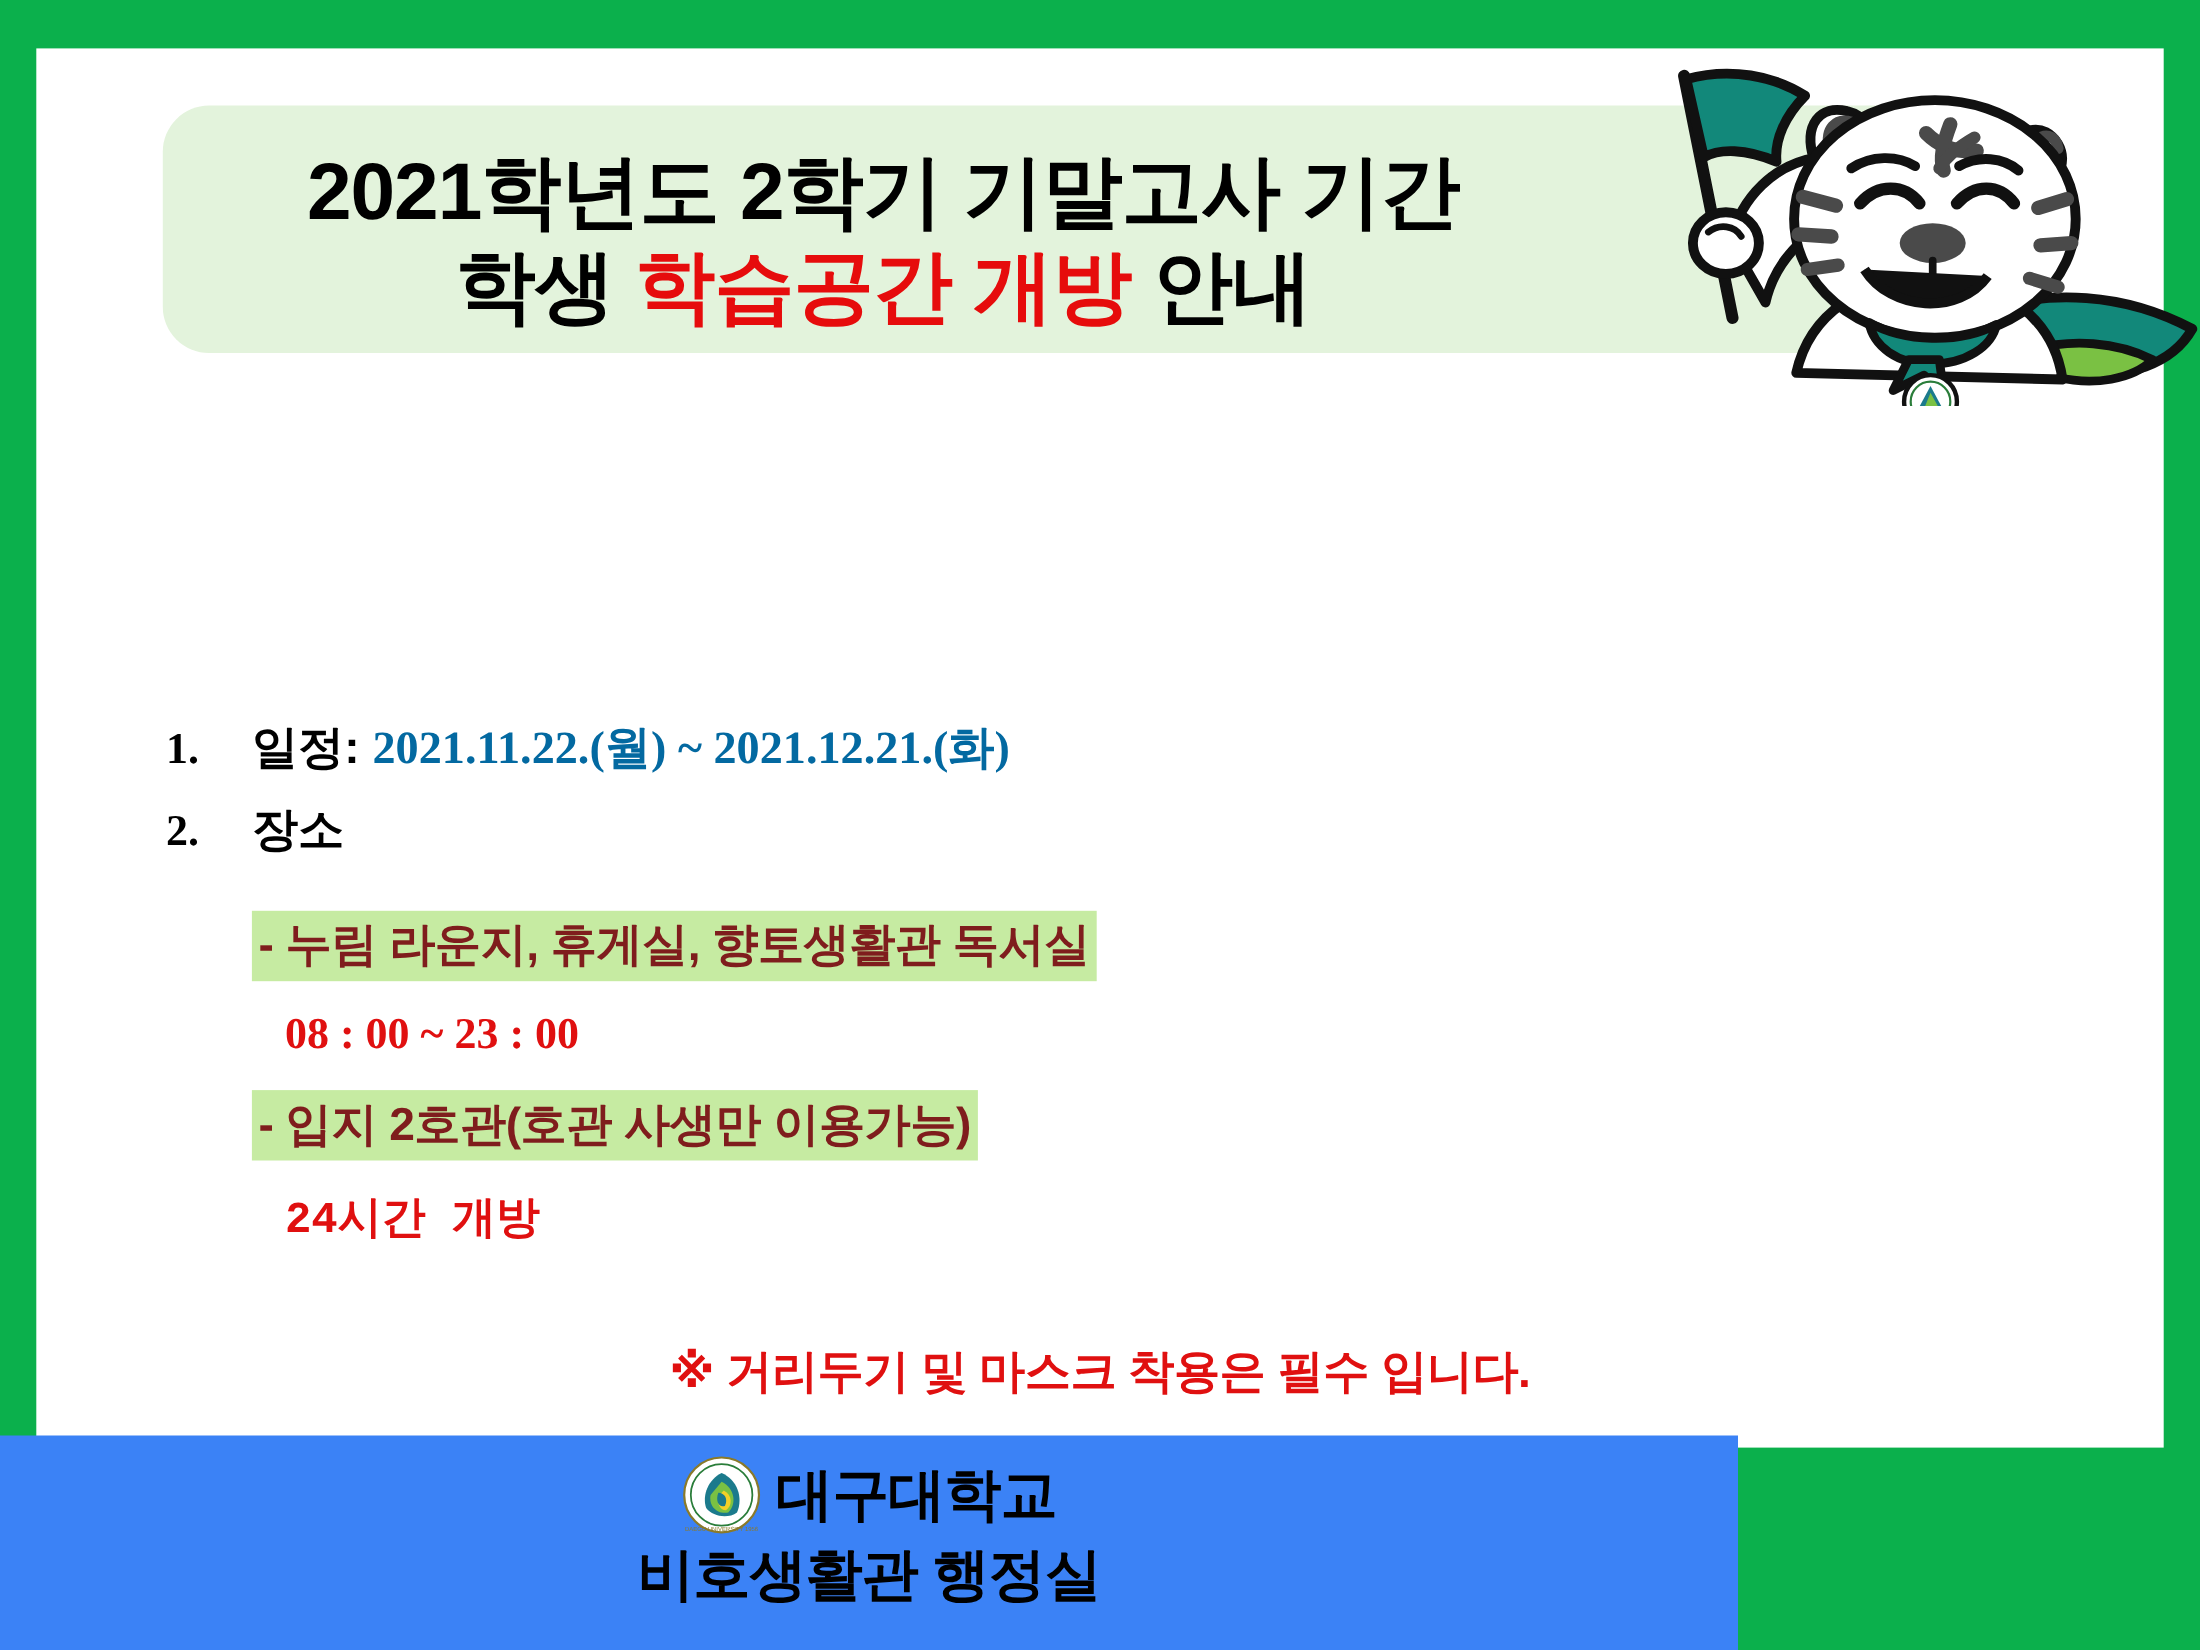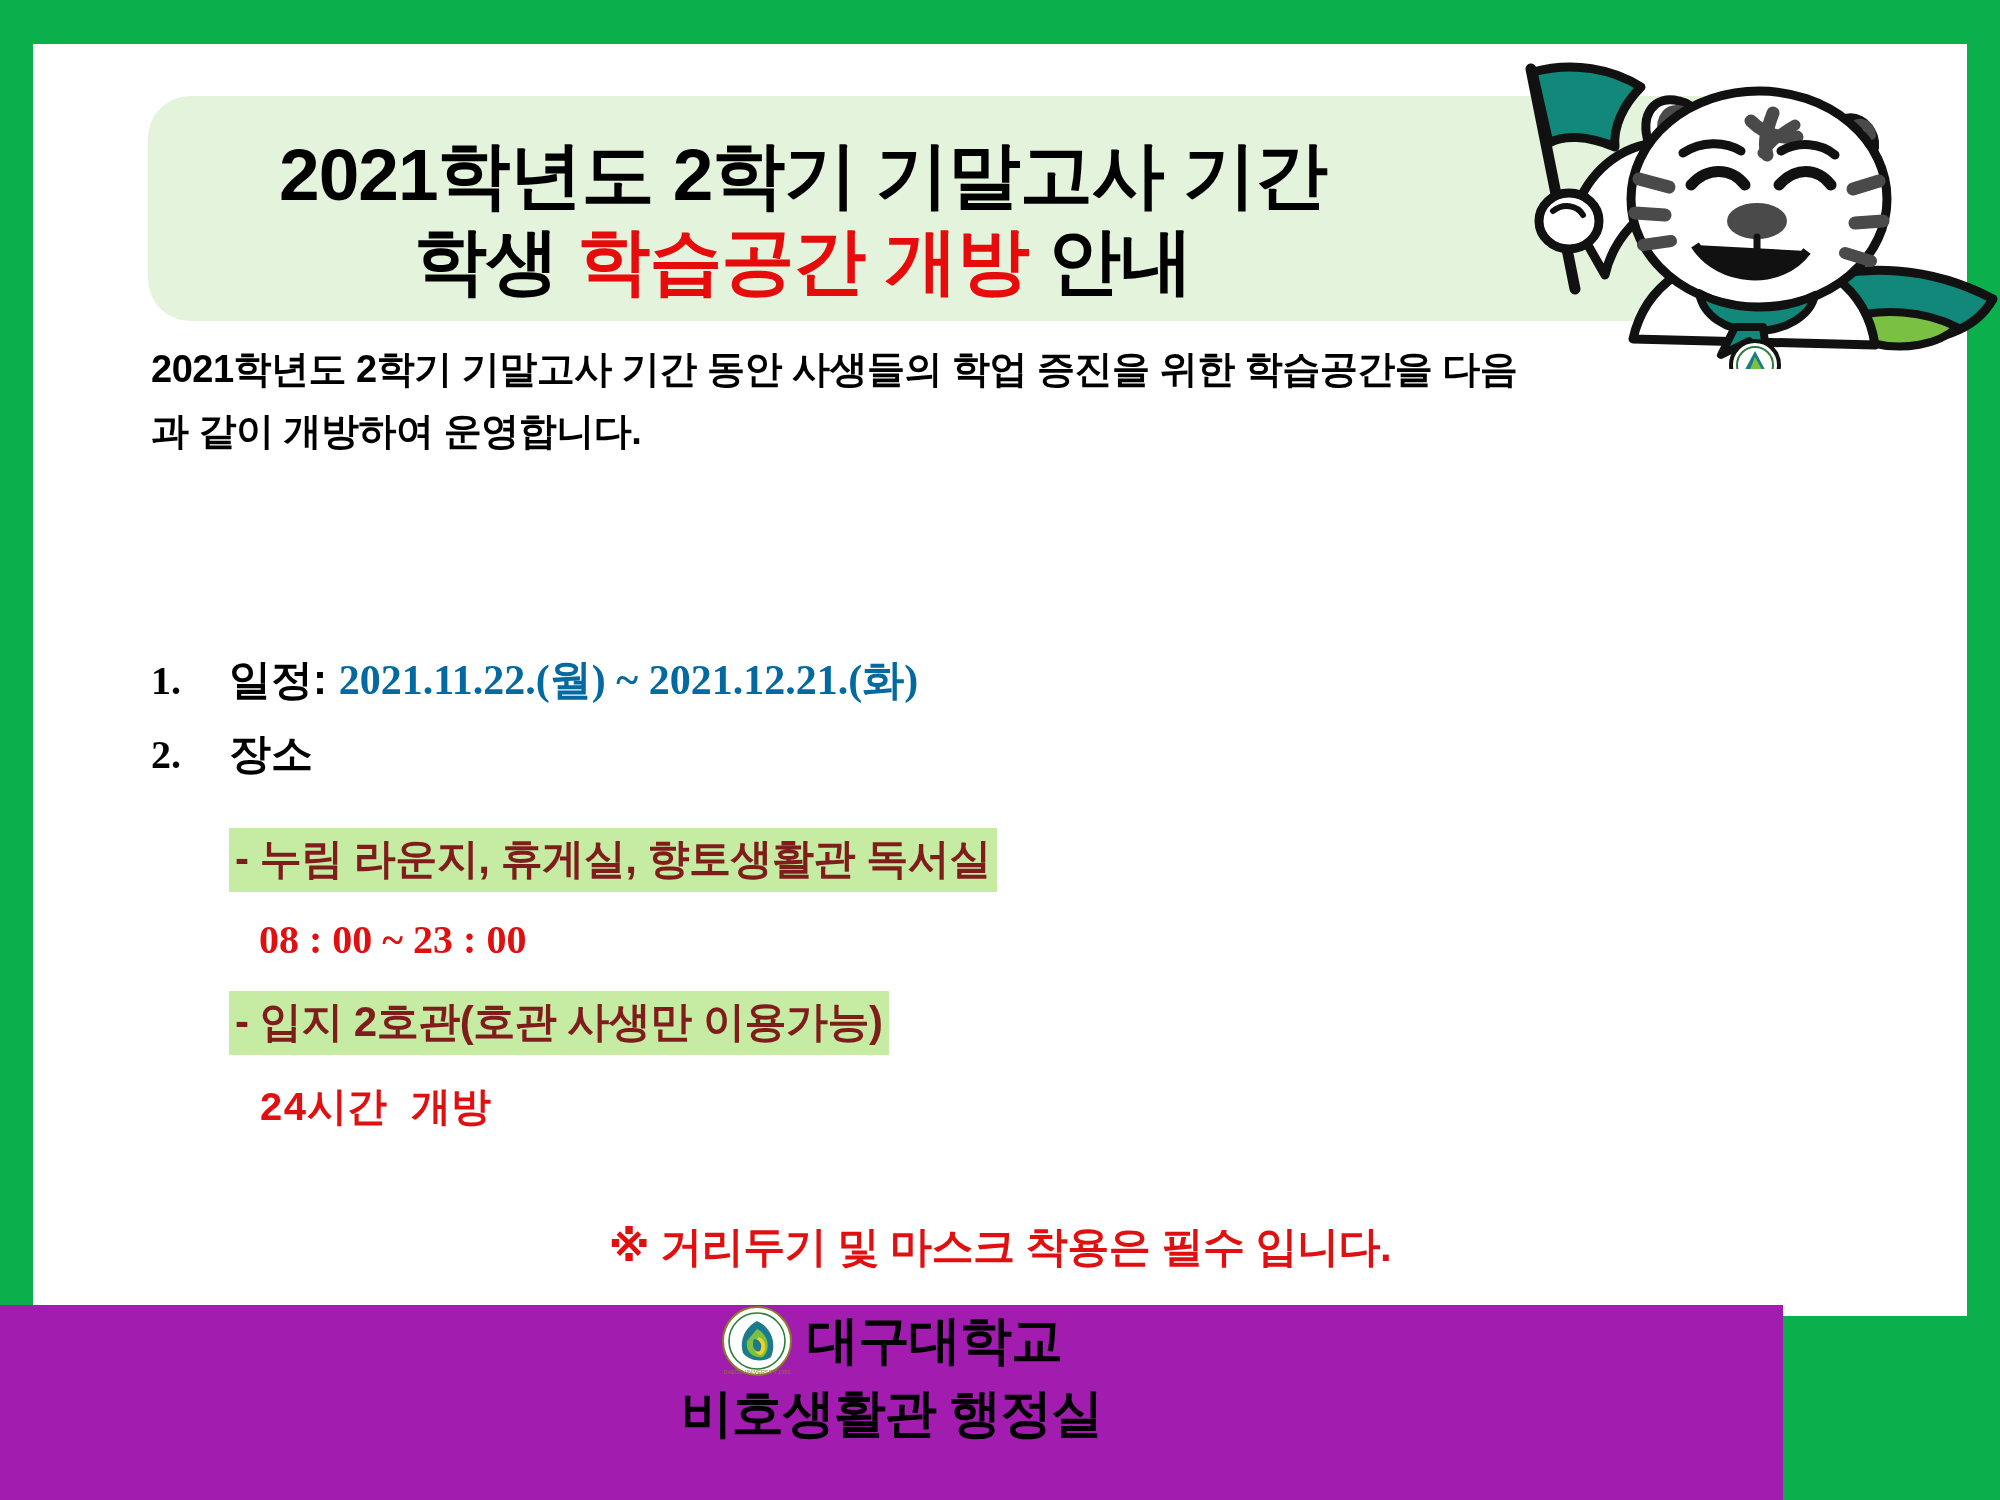--- a/index.html
+++ b/index.html
@@ -158,27 +158,28 @@
     font-weight: 700;
     color: #E01010;
     letter-spacing: -0.5px;
   }
 
   
   .footer {
     position: absolute;
     left: 0;
     top: 1305px;
-    width: 1783px;
+    width: 1580px;
     height: 195px;
-    background: #a21caf;
+    background: #3b82f6;
     display: flex;
     flex-direction: column;
     align-items: center;
     justify-content: flex-start;
+    padding-top: 18px;
     box-sizing: border-box;
   }
   .footer-row {
     display: flex;
     align-items: center;
     gap: 14px;
   }
   .footer-univ {
     font-size: 52px;
     font-weight: 700;
@@ -258,21 +259,20 @@
         <path d="M236 254 C 268 272, 318 274, 352 256 C 348 276, 324 292, 292 292 C 262 292, 240 276, 236 254 Z" fill="#12887A" stroke="#111111" stroke-width="8" stroke-linejoin="round"></path>
         <path d="M272 288 L 258 316 L 286 302 L 304 318 L 300 288 Z" fill="#12887A" stroke="#111111" stroke-width="8" stroke-linejoin="round"></path>
 
         <circle cx="292" cy="326" r="24" fill="#ffffff" stroke="#111111" stroke-width="4"></circle>
         <circle cx="292" cy="326" r="18" fill="none" stroke="#2A7D3A" stroke-width="2"></circle>
         <path d="M292 312 L 306 338 L 278 338 Z" fill="#1B7A8C"></path>
         <path d="M292 318 L 303 338 L 284 338 Z" fill="#7AC143"></path>
       </svg>
     </div>
 
-    <div class="intro">2021학년도 2학기 기말고사 기간 동안 사생들의 학업 증진을 위한 학습공간을 다음과 같이 개방하여 운영합니다.</div>
 
     <div class="list">
 
       <div class="li">
         <span class="li-num">1.</span>
         <span class="li-body"><span>일정: </span><span class="red">2021.11.22.(월) ~ 2021.12.21.(화)</span></span>
       </div>
 
       <div class="li">
         <span class="li-num">2.</span>

